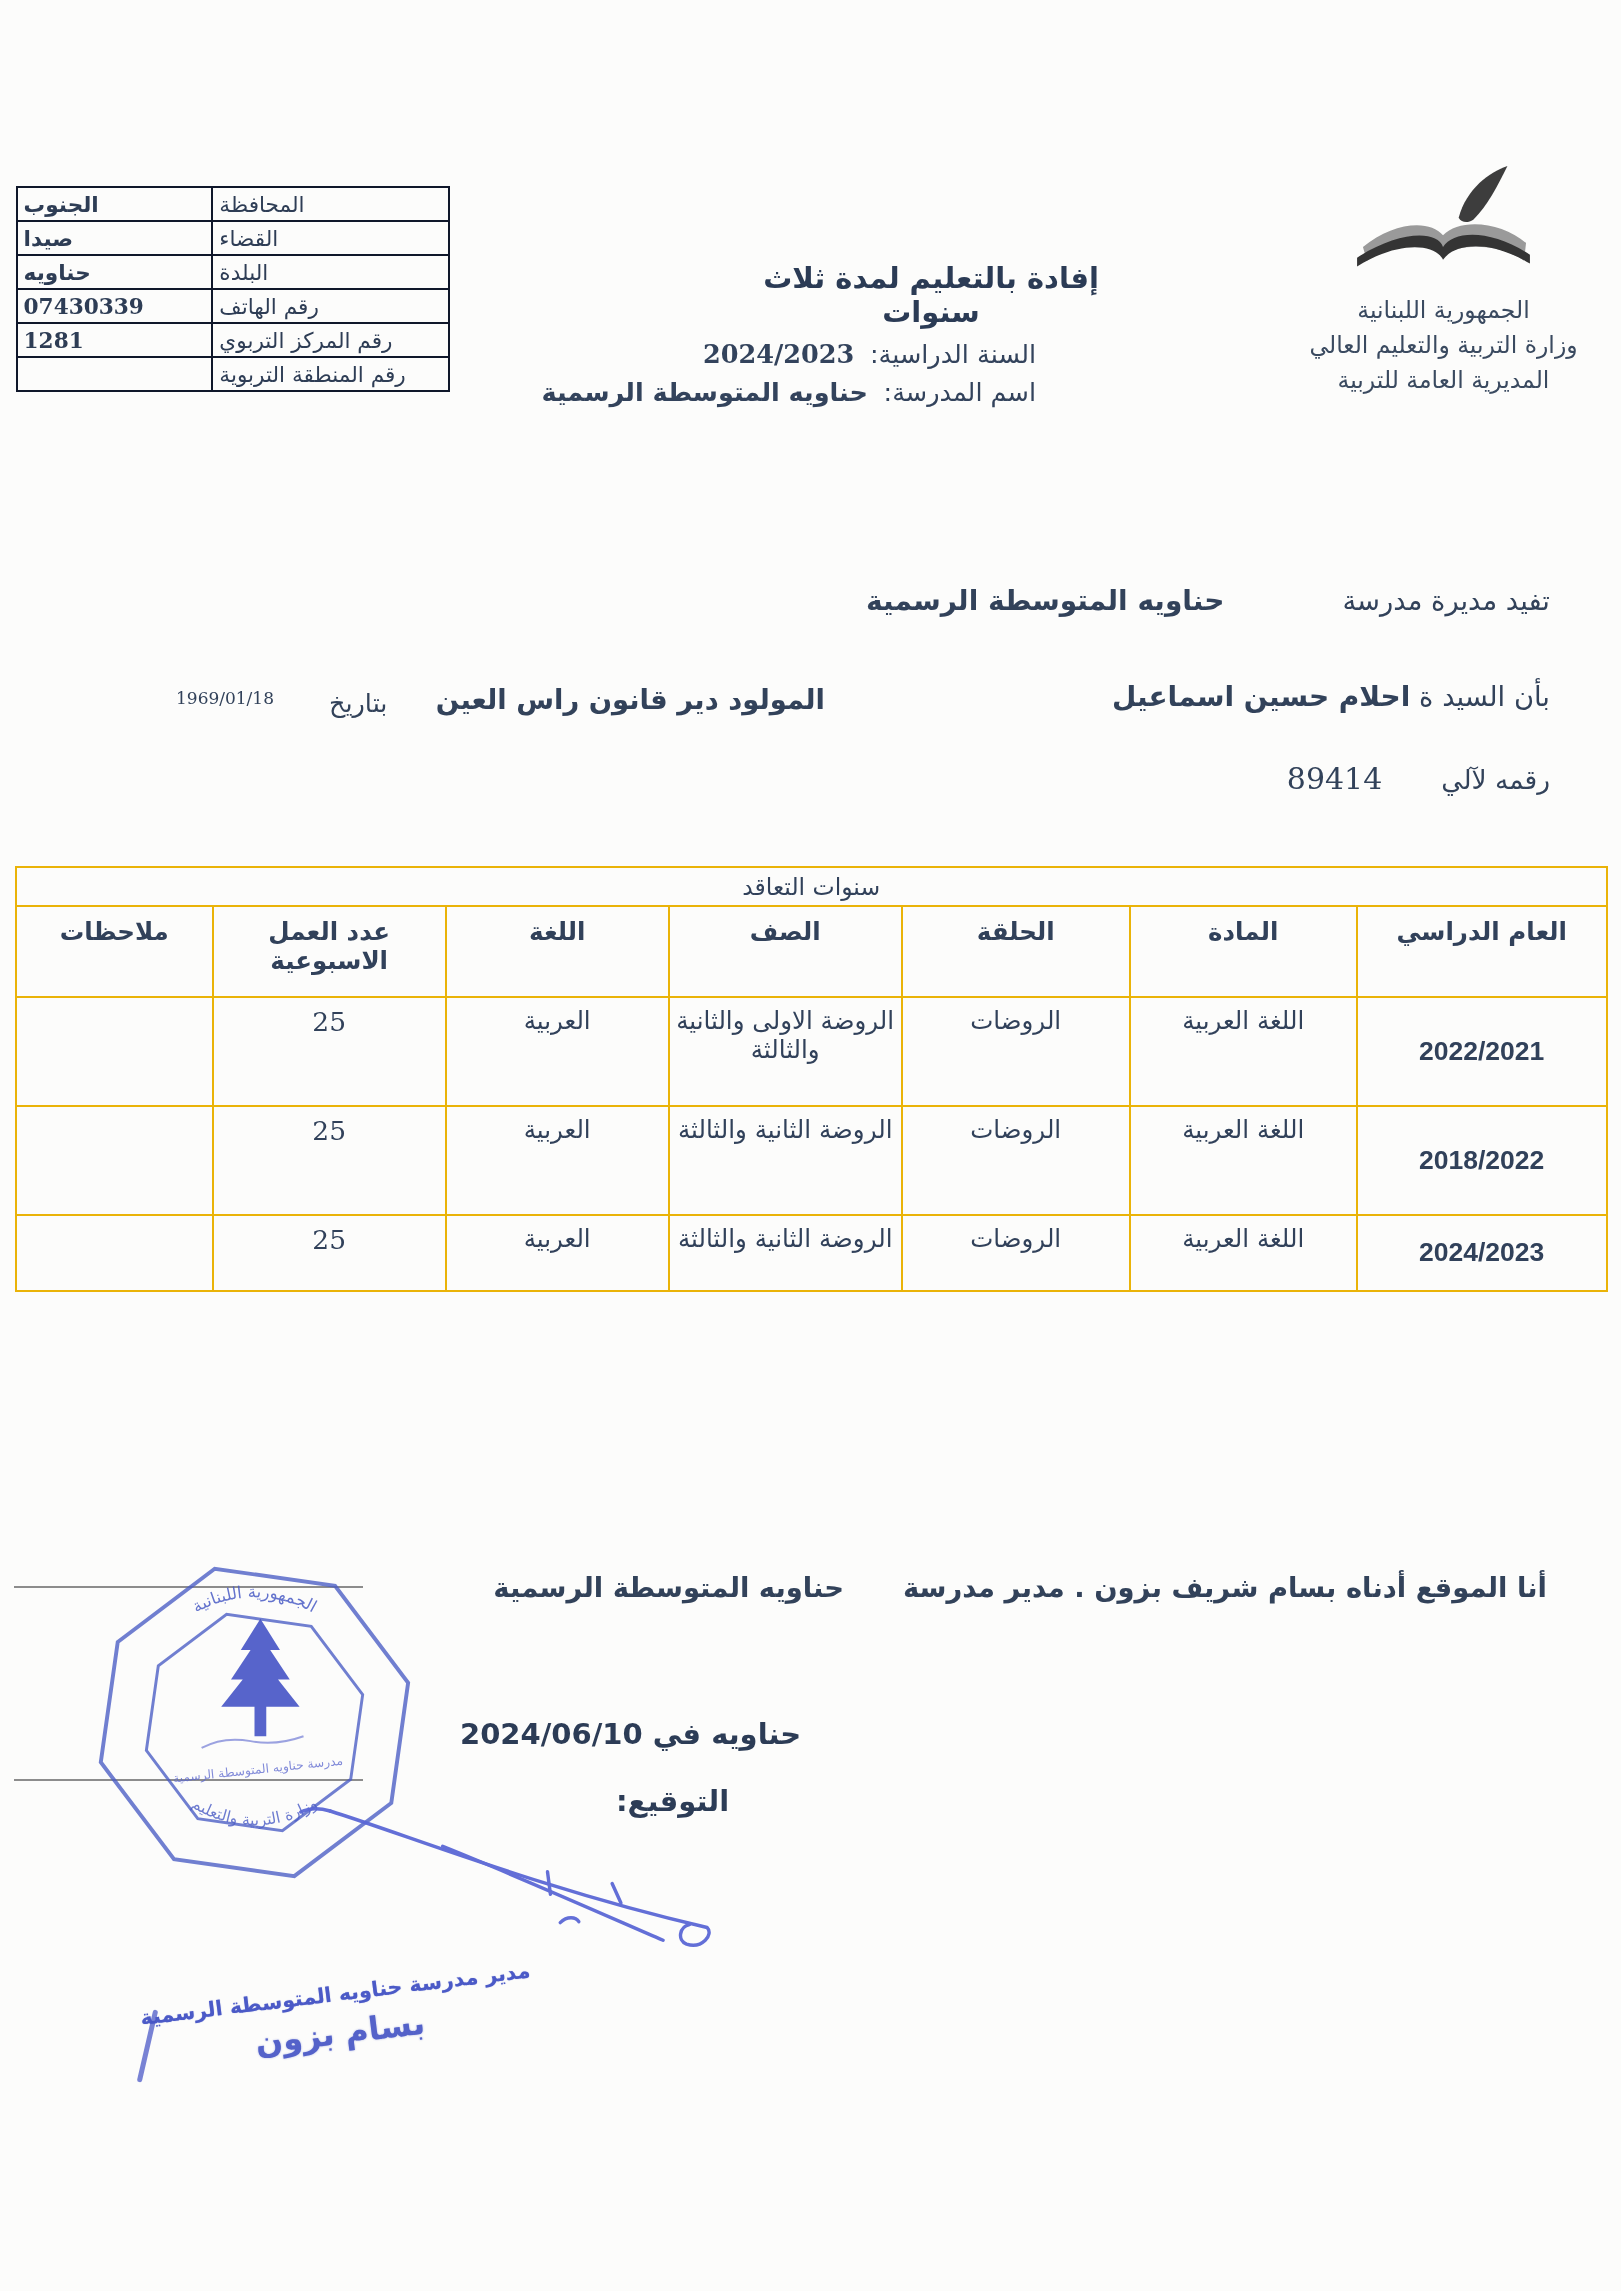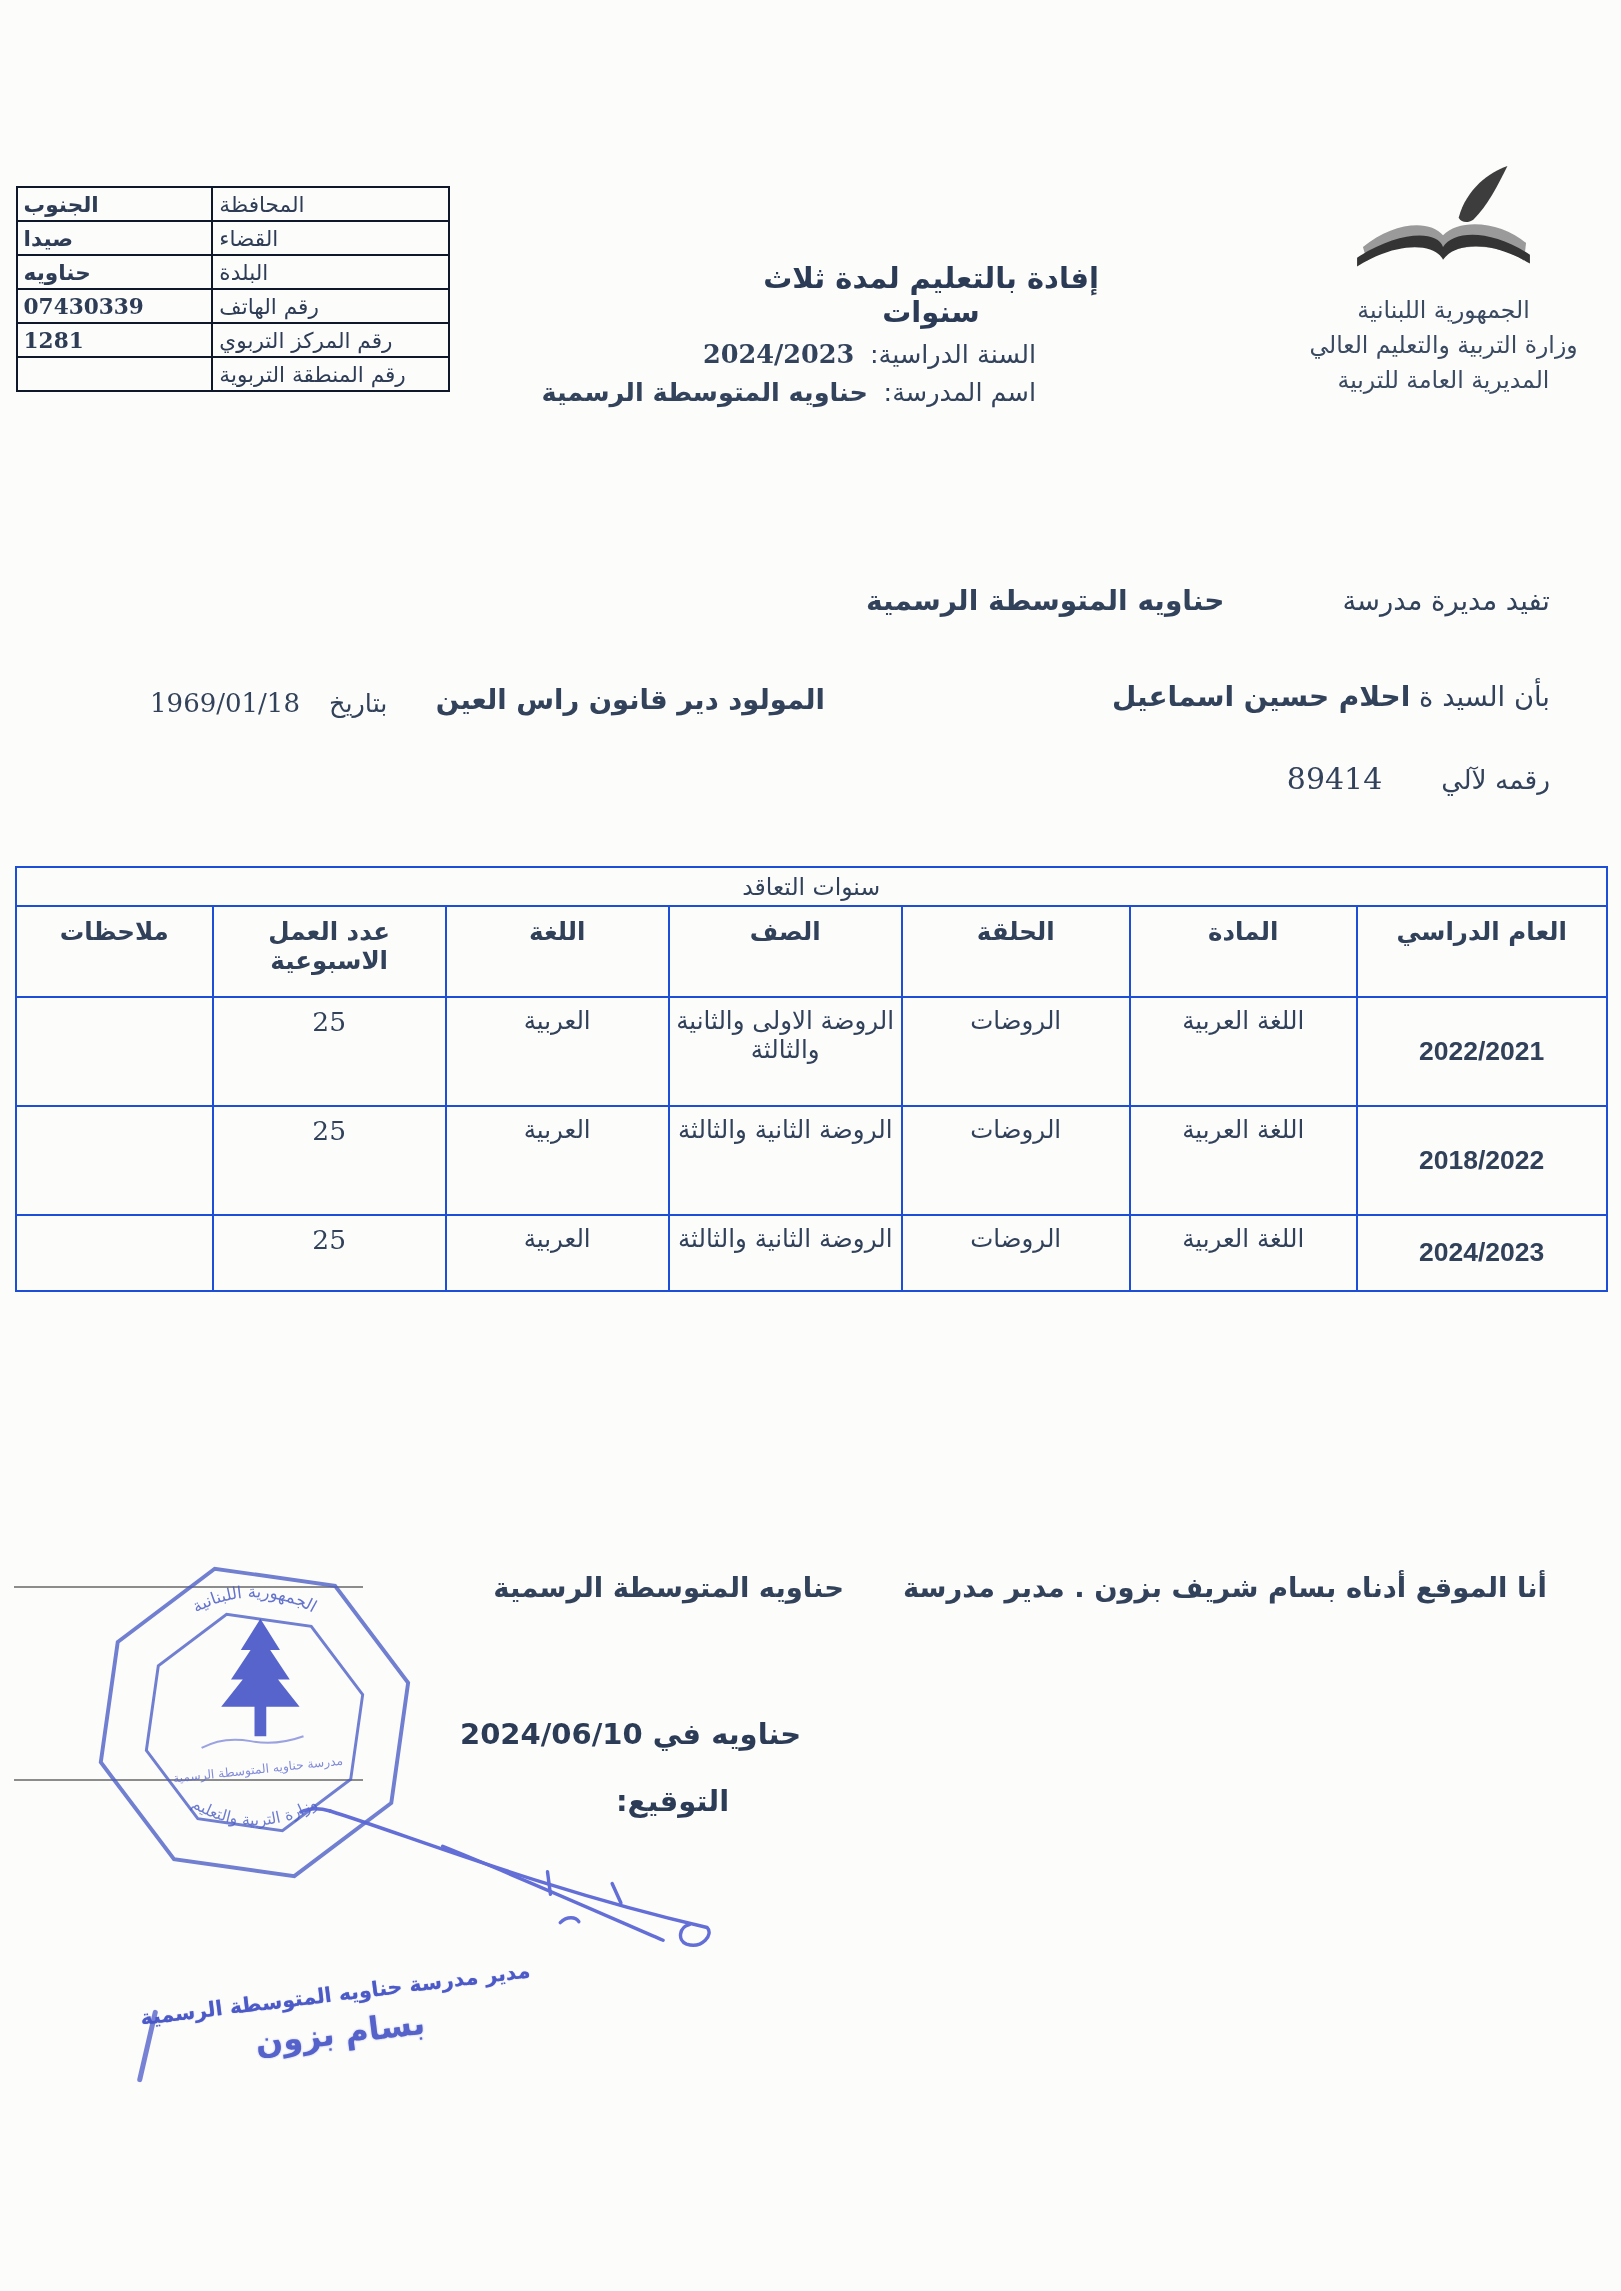--- a/index.html
+++ b/index.html
@@ -27,27 +27,27 @@
 
   
   .certify{position:absolute;right:71px;top:584px;font-size:27.4px;white-space:nowrap;}
   .certify .school{font-weight:bold;font-size:28px;}
   .gap120{display:inline-block;width:118px;}
   .gap60{display:inline-block;width:59px;}
   .person{position:absolute;right:71px;top:680px;font-size:27.4px;white-space:nowrap;}
   .person .pname{font-weight:bold;font-size:28px;}
   .birth{position:absolute;right:796px;top:684px;font-size:27.4px;font-weight:bold;white-space:nowrap;}
   .birthdate-label{position:absolute;left:329px;top:688px;font-size:25.5px;}
-  .birthdate{position:absolute;left:135px;top:688px;width:180px;text-align:center;font-size:26px;}
+  .birthdate{position:absolute;left:135px;top:688px;width:180px;text-align:center;font-size:17px;}
   .autonum{position:absolute;right:71px;top:761px;font-size:26.5px;white-space:nowrap;}
   .autonum .anum{font-size:30px;}
 
   
   .contract{position:absolute;left:14.7px;top:866px;width:1593px;border-collapse:collapse;direction:rtl;table-layout:fixed;}
-  .contract td,.contract th{border:2px solid #1d4ed8;color:#31415a;}
+  .contract td,.contract th{border:2px solid #eab308;color:#31415a;}
   .contract .t-title td{height:37px;font-size:23.5px;text-align:center;padding:0;font-weight:normal;}
   .contract th{height:78px;font-size:24.5px;vertical-align:top;padding-top:9.8px;text-align:center;font-weight:bold;}
   .contract td.data{vertical-align:top;padding-top:7.8px;text-align:center;font-size:24.5px;}
   .row-tall{height:109px;}
   .row-short{height:76px;}
   .contract td.year{font-weight:bold;font-size:26.5px;vertical-align:middle;text-align:center;font-family:Liberation Sans, sans-serif;}
   .contract td.hours{font-size:26.5px;font-family:"DejaVu Serif","Liberation Serif",serif;}
 
   
   .decl{position:absolute;right:74px;top:1572px;font-size:27.4px;font-weight:bold;white-space:nowrap;}

